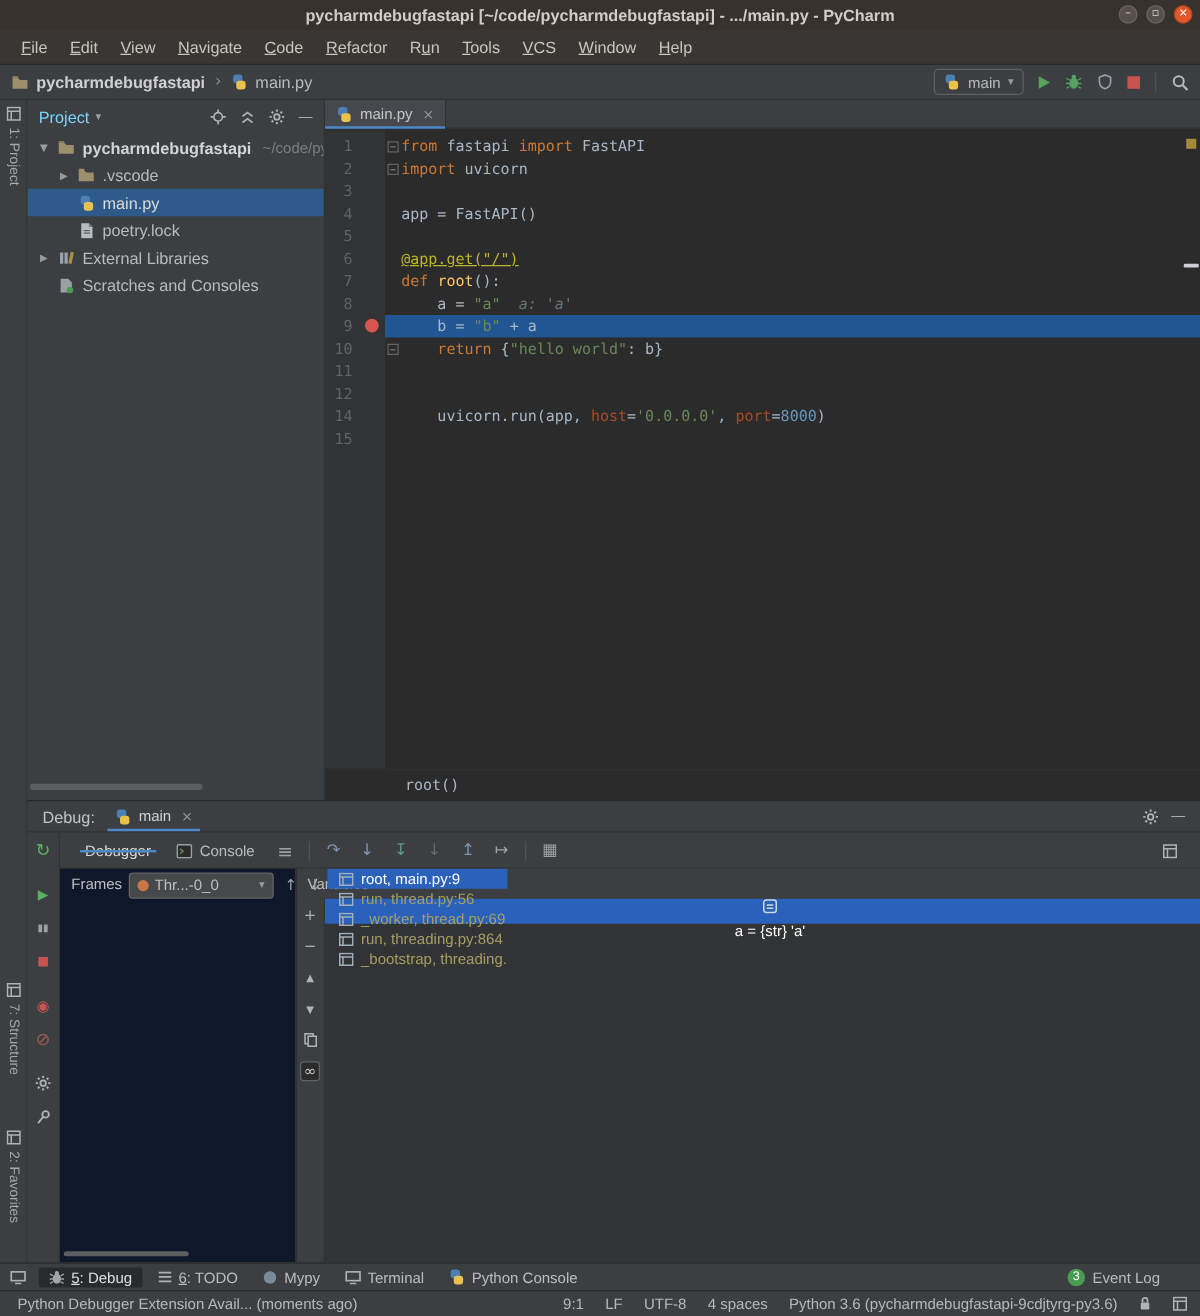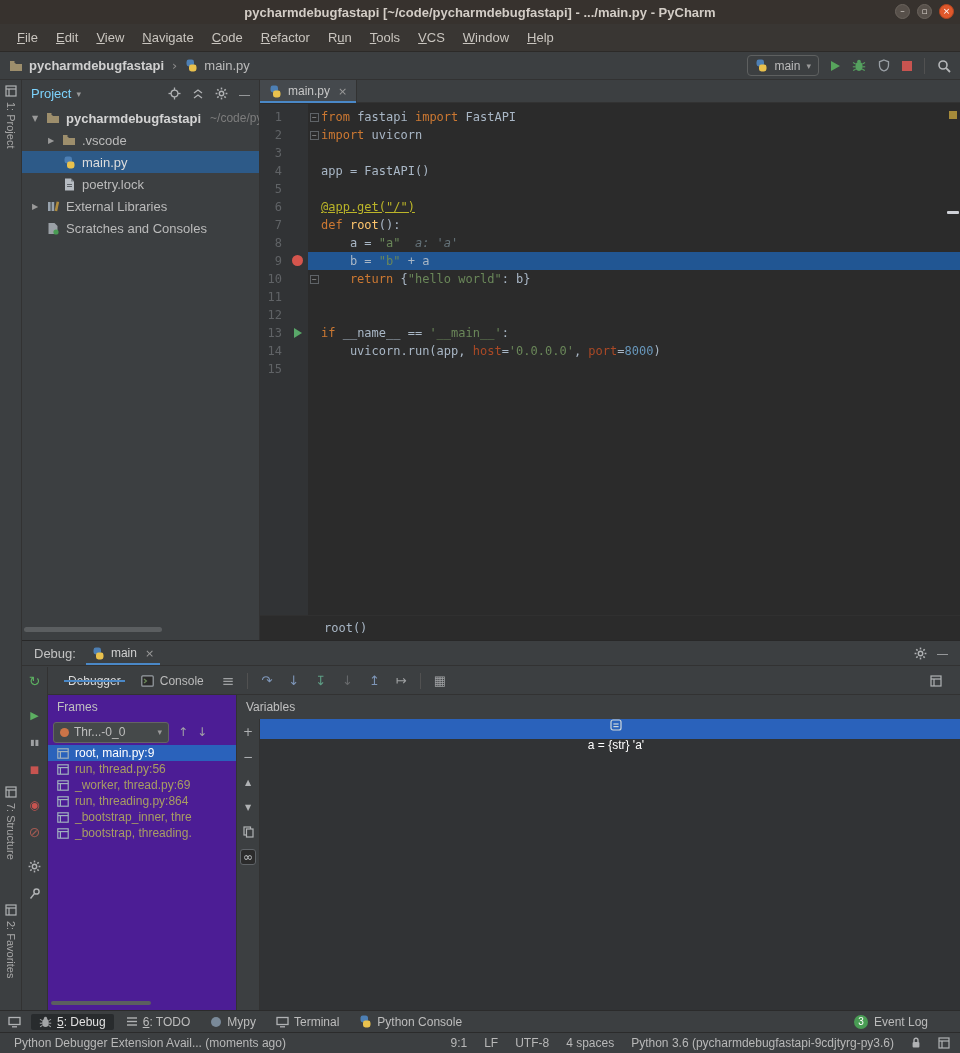--- a/index.html
+++ b/index.html
@@ -118,22 +118,22 @@
   .debug-main{flex:1;display:flex;flex-direction:column;min-width:0;}
   .debug-toolbar{height:28px;flex:none;display:flex;align-items:center;border-bottom:1px solid #323232;
                  padding:12px 10px;}
   .dbg-tab{height:100%;display:flex;align-items:center;gap:6px;padding:0 10px;font-size:12px;
            color:#bbbbbb;position:relative;}
   .dbg-tab.active{color:#dadada;}
   .dbg-tab.active::after{content:"";position:absolute;left:6px;right:6px;bottom:0;height:2px;background:#4a88c7;}
   .tbtn{padding:0 8px;font-size:13px;display:flex;align-items:center;font-family:"DejaVu Sans",sans-serif;}
   .tsep{width:1px;height:16px;background:#515151;margin:0 5px;}
   .debug-content{flex:1;display:flex;min-height:0;}
-  .frames-col{width:189px;flex:none;border-right:1px solid #323232;display:flex;flex-direction:column;
-              position:relative;background:#4c1d95;}
+  .frames-col{width:189px;flex:none;border-right:1px solid #323232;display:flex;
+              position:relative;background:#0f172a;}
   .panel-title{height:24px;flex:none;display:flex;align-items:center;padding-left:9px;font-size:12px;
                color:#c0c0c0;}
   .thread-row{height:26px;flex:none;display:flex;align-items:center;gap:9px;padding:0 5px;}
   .thread-combo{width:116px;height:21px;background:#45494a;border:1px solid #646464;border-radius:3px;
                 display:flex;align-items:center;gap:5px;padding:0 6px;font-size:12px;color:#bfbfbf;}
   .thread-dot{width:9px;height:9px;border-radius:50%;background:#cb7448;flex:none;}
   .tc-text{flex:1;overflow:hidden;white-space:nowrap;}
   .mini{color:#a3a5a7;font-size:12px;font-family:"DejaVu Sans",sans-serif;}
   #frames-list{flex:1;}
   .frame-row{height:16px;display:flex;align-items:center;gap:6px;padding-left:9px;font-size:12px;
@@ -526,30 +526,20 @@
               <span class="fold-col"></span>
               <span class="code-text"></span>
             </span>
           </div>
           <div class="code-line">
             <span class="gnum">12</span>
             <span class="gmark"></span>
             <span class="code-body">
               <span class="fold-col"></span>
               <span class="code-text"></span>
-            </span>
-          </div>
-          <div class="code-line">
-            <span class="gnum">13</span>
-            <span class="gmark">
-              <span class="run-arrow"></span>
-            </span>
-            <span class="code-body">
-              <span class="fold-col"></span>
-              <span class="code-text"><span class="tok-kw">if</span><span class="tok-pl"> __name__ == </span><span class="tok-str">'__main__'</span><span class="tok-pl">:</span></span>
             </span>
           </div>
           <div class="code-line">
             <span class="gnum">14</span>
             <span class="gmark"></span>
             <span class="code-body">
               <span class="fold-col"></span>
               <span class="code-text"><span class="tok-pl">    uvicorn.run(app, </span><span class="tok-param">host</span><span class="tok-pl">=</span><span class="tok-str">'0.0.0.0'</span><span class="tok-pl">, </span><span class="tok-param">port</span><span class="tok-pl">=</span><span class="tok-num">8000</span><span class="tok-pl">)</span></span>
             </span>
           </div>
@@ -718,30 +708,20 @@
                   <span>run, threading.py:864</span>
                 </div>
                 <div class="frame-row">
                   <span class="ticon">
                     <svg width="12" height="11" viewBox="0 0 12 11">
                       <rect x="0.8" y="0.8" width="10.4" height="9.4" fill="none" stroke="#9fb0bd" stroke-width="1.2"></rect>
                       <line x1="0.8" y1="3.6" x2="11.2" y2="3.6" stroke="#9fb0bd" stroke-width="1.2"></line>
                       <line x1="3.4" y1="3.6" x2="3.4" y2="10" stroke="#9fb0bd" stroke-width="1.2"></line>
                     </svg>
                   </span>
-                  <span>_bootstrap_inner, thre</span>
-                </div>
-                <div class="frame-row">
-                  <span class="ticon">
-                    <svg width="12" height="11" viewBox="0 0 12 11">
-                      <rect x="0.8" y="0.8" width="10.4" height="9.4" fill="none" stroke="#9fb0bd" stroke-width="1.2"></rect>
-                      <line x1="0.8" y1="3.6" x2="11.2" y2="3.6" stroke="#9fb0bd" stroke-width="1.2"></line>
-                      <line x1="3.4" y1="3.6" x2="3.4" y2="10" stroke="#9fb0bd" stroke-width="1.2"></line>
-                    </svg>
-                  </span>
                   <span>_bootstrap, threading.</span>
                 </div>
               </div>
             <div class="frames-hscroll"></div>
           </div>
           <div class="vars-col">
             <div class="panel-title">Variables</div>
             <div class="vars-body">
               <div class="vars-strip" id="vars-strip">
                   <span class="vsbtn">+</span>

